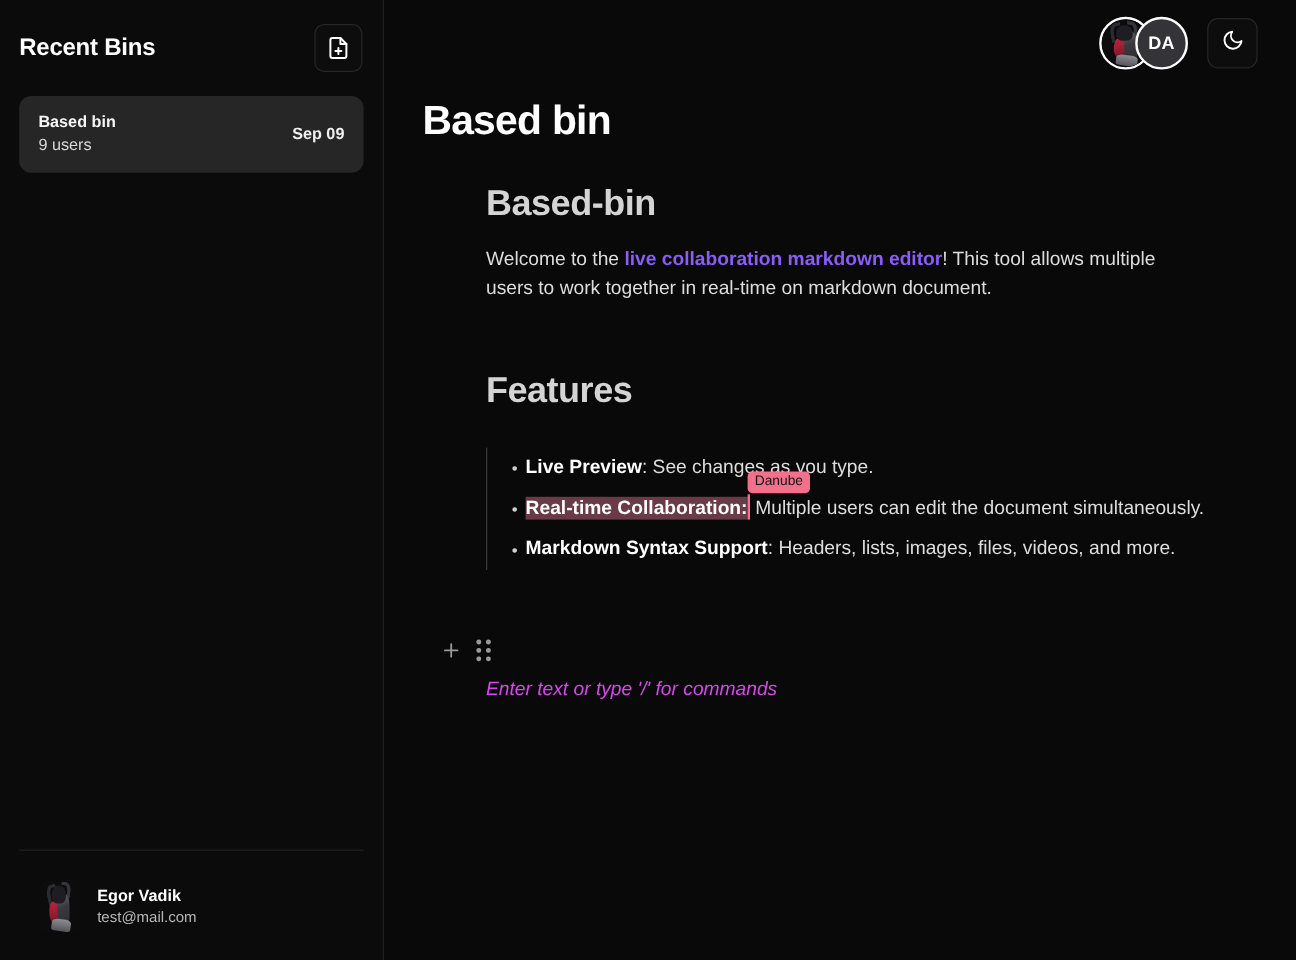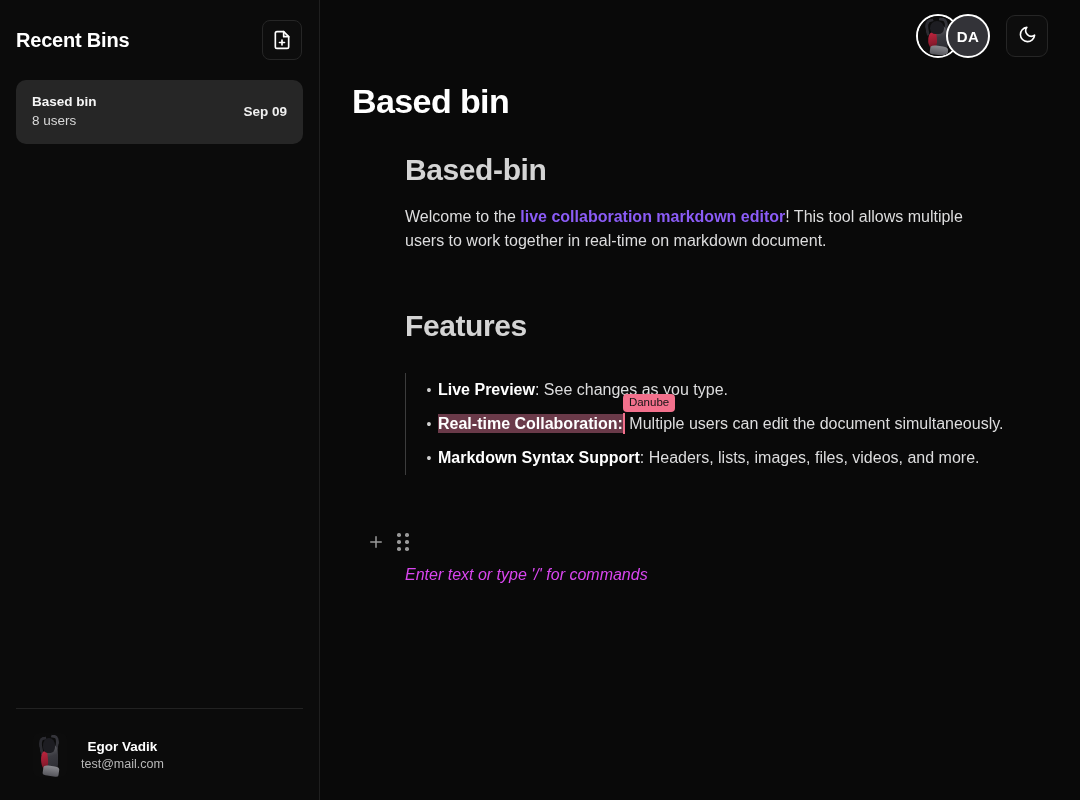--- a/index.html
+++ b/index.html
@@ -108,21 +108,20 @@
     align-items: flex-start;
     gap: 14px;
   }
 
   .footer-inner {
     display: flex;
     align-items: center;
     gap: 14px;
     padding-left: 17px;
     padding-top: 6px;
-    text-align: center;
   }
 
   .account-name {
     font-size: 13.5px;
     font-weight: bold;
     color: #ffffff;
     line-height: 18px;
   }
 
   .account-email {
@@ -404,21 +403,21 @@
             <line x1="9" y1="15" x2="15" y2="15"></line>
           </svg>
         </span>
       </div>
     </div>
 
     <div class="bin-list">
       <div class="bin-item">
         <div class="bin-item-left">
           <div class="bin-name">Based bin</div>
-          <div class="bin-users">8 users</div>
+          <div class="bin-users">9 users</div>
         </div>
         <div class="bin-date">Sep 09</div>
       </div>
     </div>
 
     <div class="sidebar-spacer"></div>
 
     <div class="sidebar-footer">
       <div class="footer-inner">
         <div class="avatar-art" style="width:34px;height:44px;border-radius:6px;">

